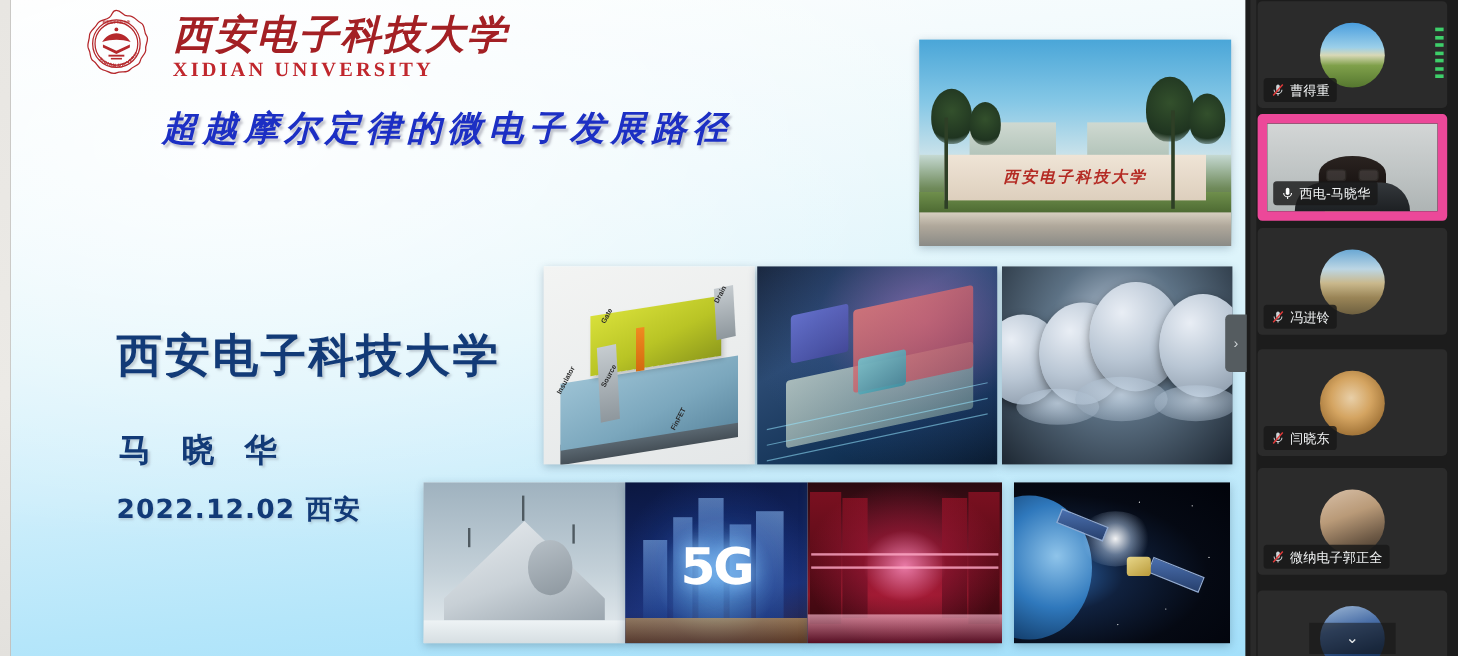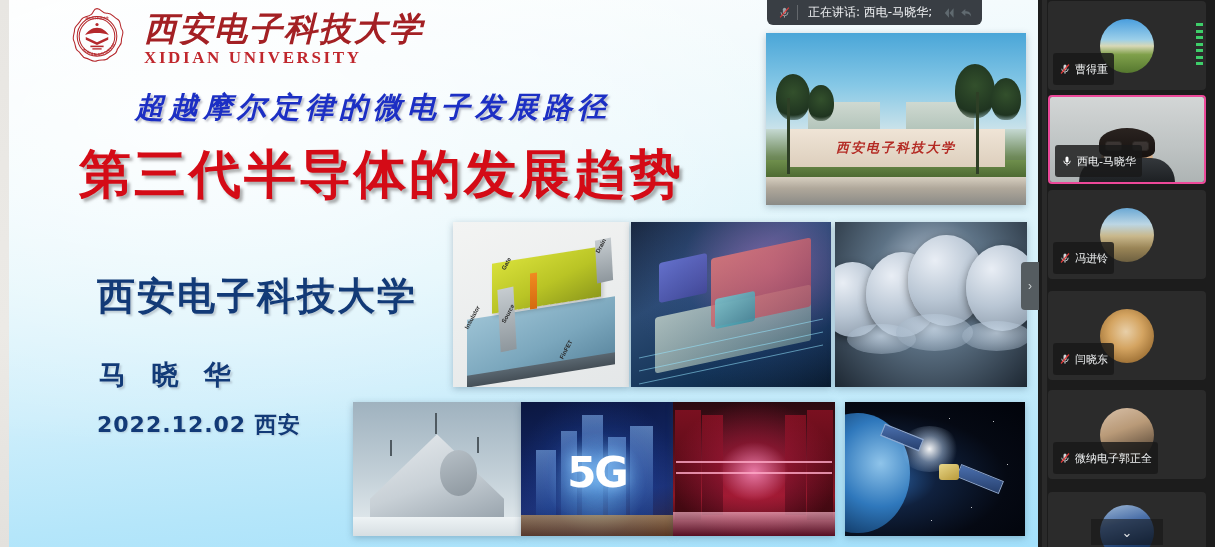--- a/index.html
+++ b/index.html
@@ -305,21 +305,21 @@
   .strip-rail {
     position: absolute; left: 4px; top: 0; width: 5px; height: 547px;
     background: #2a2a2a;
   }
   .tile {
     position: absolute; left: 10px; width: 158px; height: 89px;
     background: #2b2b2b;
     border-radius: 4px;
     overflow: hidden;
   }
-  .tile.active { border: 2px solid #ec4899; }
+  .tile.active { border: 8px solid #ec4899; }
   .tile-avatar {
     position: absolute; left: 50%; top: 50%;
     transform: translate(-50%,-50%);
     width: 54px; height: 54px; border-radius: 50%;
     overflow: hidden;
   }
   .av-grass{background:linear-gradient(180deg,#4a9ede 0%,#9bcfe9 38%,#d8d8b6 50%,#7fa04a 66%,#55772f 100%);}
   .av-mountain{background:linear-gradient(180deg,#6aa8d4 0%,#bcd6e4 30%,#c9b88c 52%,#9a8557 74%,#6e6040 100%);}
   .av-cats{background:radial-gradient(circle at 48% 42%,#e8cfa8 0%,#d4a461 40%,#a87a3d 70%,#7a5726 100%);}
   .av-pets{background:linear-gradient(160deg,#d8c0a8 0%,#b99a78 40%,#6e5a46 75%,#3e3228 100%);}
@@ -336,21 +336,21 @@
             background:linear-gradient(180deg,#2a2320 0%,#16110f 100%);}
   .vid-glasses{position:absolute;left:50%;top:52%;transform:translateX(-50%);
                width:44px;height:10px;}
   .vid-glasses i{position:absolute;top:0;width:17px;height:10px;border-radius:3px;
                  border:1.4px solid #2b2724;background:rgba(255,255,255,.12);}
   .vid-body{position:absolute;left:50%;bottom:0;transform:translateX(-50%);
             width:96px;height:24px;border-radius:24px 24px 0 0;
             background:linear-gradient(180deg,#34383c,#1d2023);}
   .tile-label {
     position: absolute; left: 5px; bottom: 5px;
-    height: 32px;
+    height: 20px;
     display: flex; align-items: center;
     background: rgba(25,25,25,.82);
     border-radius: 3px;
     padding: 0 6px 0 3px;
     max-width: 146px;
   }
   .tl-mic { width: 17px; height: 17px; display:flex;align-items:center;justify-content:center; flex:0 0 auto;}
   .tl-mic svg { width: 12px; height: 12px; display:block; }
   .tl-name {
     font-size: 11px; color: #f2f4f5;
@@ -414,21 +414,20 @@
           </text>
         </svg>
       </div>
       <div class="uni-names">
         <div class="uni-cn">西安电子科技大学</div>
         <div class="uni-en">XIDIAN UNIVERSITY</div>
       </div>
     </div>
 
     <div class="subtitle">超越摩尔定律的微电子发展路径</div>
-    <div class="maintitle">第三代半导体的发展趋势</div>
     <div class="org">西安电子科技大学</div>
     <div class="presenter">马 晓 华</div>
     <div class="datecity">2022.12.02   西安</div>
 
     <div class="ph ph-campus">
       <div class="cmp-sky"></div>
       <div class="cmp-bldg"></div>
       <div class="cmp-bldg2"></div>
       <div class="cmp-grass"></div>
       <div class="cmp-stone">
@@ -519,41 +518,20 @@
       <div class="sat-star" style="left:82%;top:14%;"></div>
       <div class="sat-star" style="left:70%;top:78%;"></div>
       <div class="sat-star" style="left:90%;top:46%;"></div>
       <div class="sat-star" style="left:58%;top:12%;"></div>
       <div class="sat-star" style="left:48%;top:88%;"></div>
     </div>
 
 
   </div>
 
-  <div class="speak-banner">
-    <div class="sb-mic">
-      <svg viewBox="0 0 24 24" aria-hidden="true">
-        <path d="M12 3a3 3 0 0 0-3 3v6a3 3 0 0 0 6 0V6a3 3 0 0 0-3-3z" fill="#9aa3a8"></path>
-        <path d="M5.5 11.5a6.5 6.5 0 0 0 13 0" fill="none" stroke="#9aa3a8" stroke-width="1.8"></path>
-        <line x1="12" y1="18" x2="12" y2="21.5" stroke="#9aa3a8" stroke-width="1.8"></line>
-        <line x1="4" y1="21" x2="20" y2="3" stroke="#e03a3a" stroke-width="2.2"></line>
-      </svg>
-    </div>
-    <div class="sb-sep"></div>
-    <div class="sb-text">正在讲话: 西电-马晓华;</div>
-    <div class="sb-arrows">
-      <svg viewBox="0 0 24 24" aria-hidden="true">
-        <path d="M11 4 L4 12 L11 20 Z" fill="#606a70"></path>
-        <path d="M19 4 L12 12 L19 20 Z" fill="#606a70"></path>
-      </svg>
-      <svg viewBox="0 0 24 24" aria-hidden="true">
-        <path d="M10 5 L3 11 L10 17 L10 13 C16 13 19 15 20 19 C20 11 16 9 10 9 Z" fill="#606a70"></path>
-      </svg>
-    </div>
-  </div>
 
   <div class="panel-handle">
     <span>›</span>
   </div>
 
   <div class="filmstrip">
     <div class="strip-rail"></div>
 
     <div class="tile" style="top:1px;">
       <div class="tile-avatar av-grass"></div>

